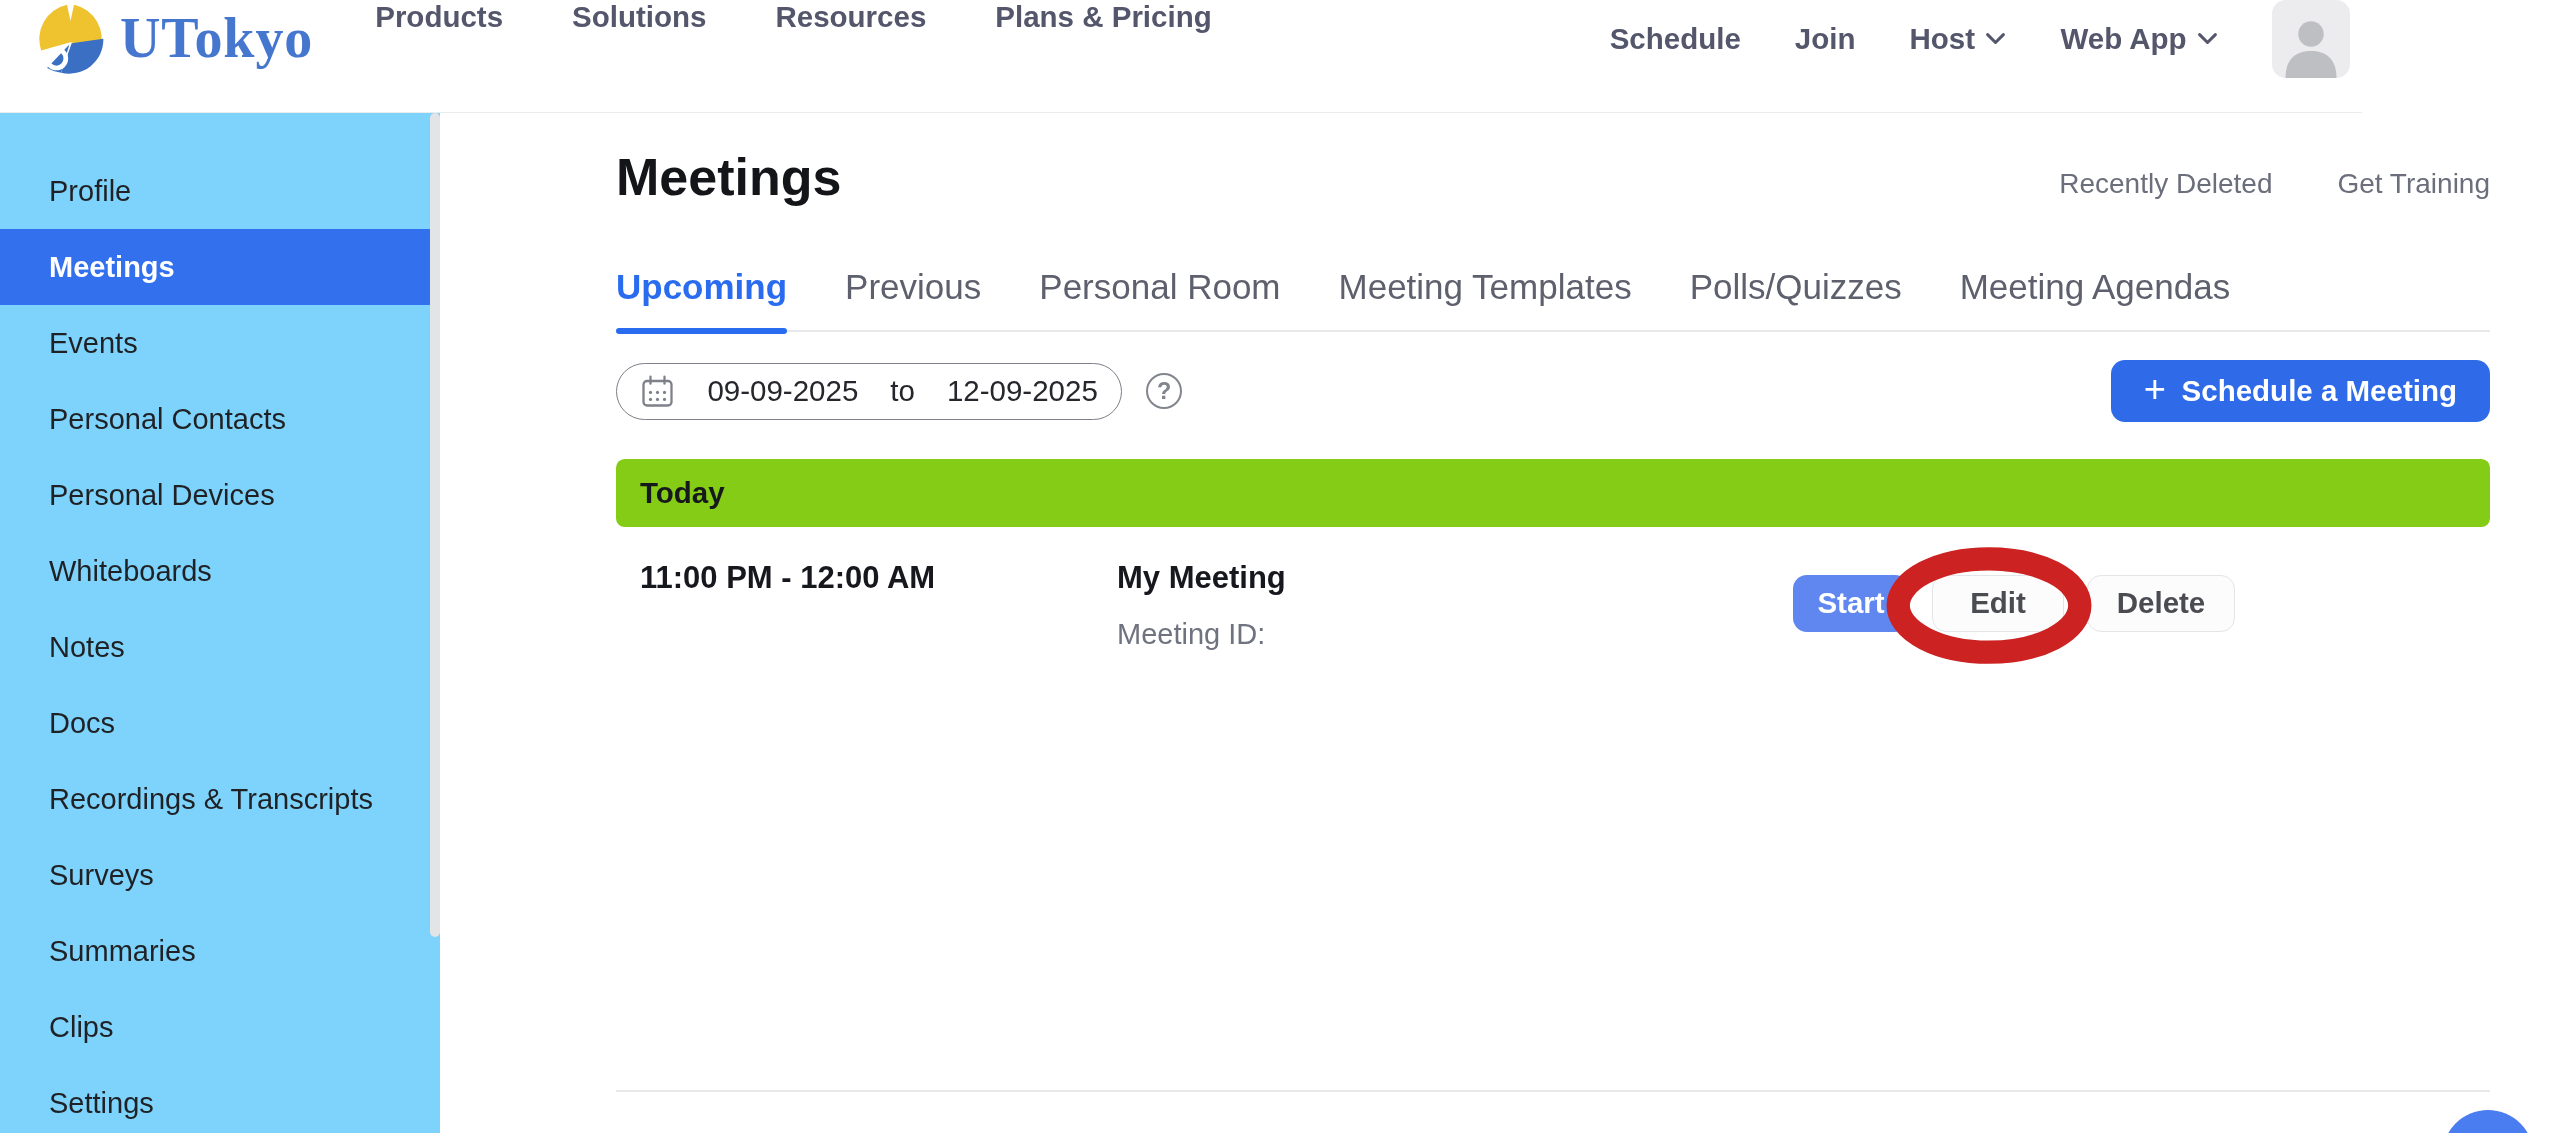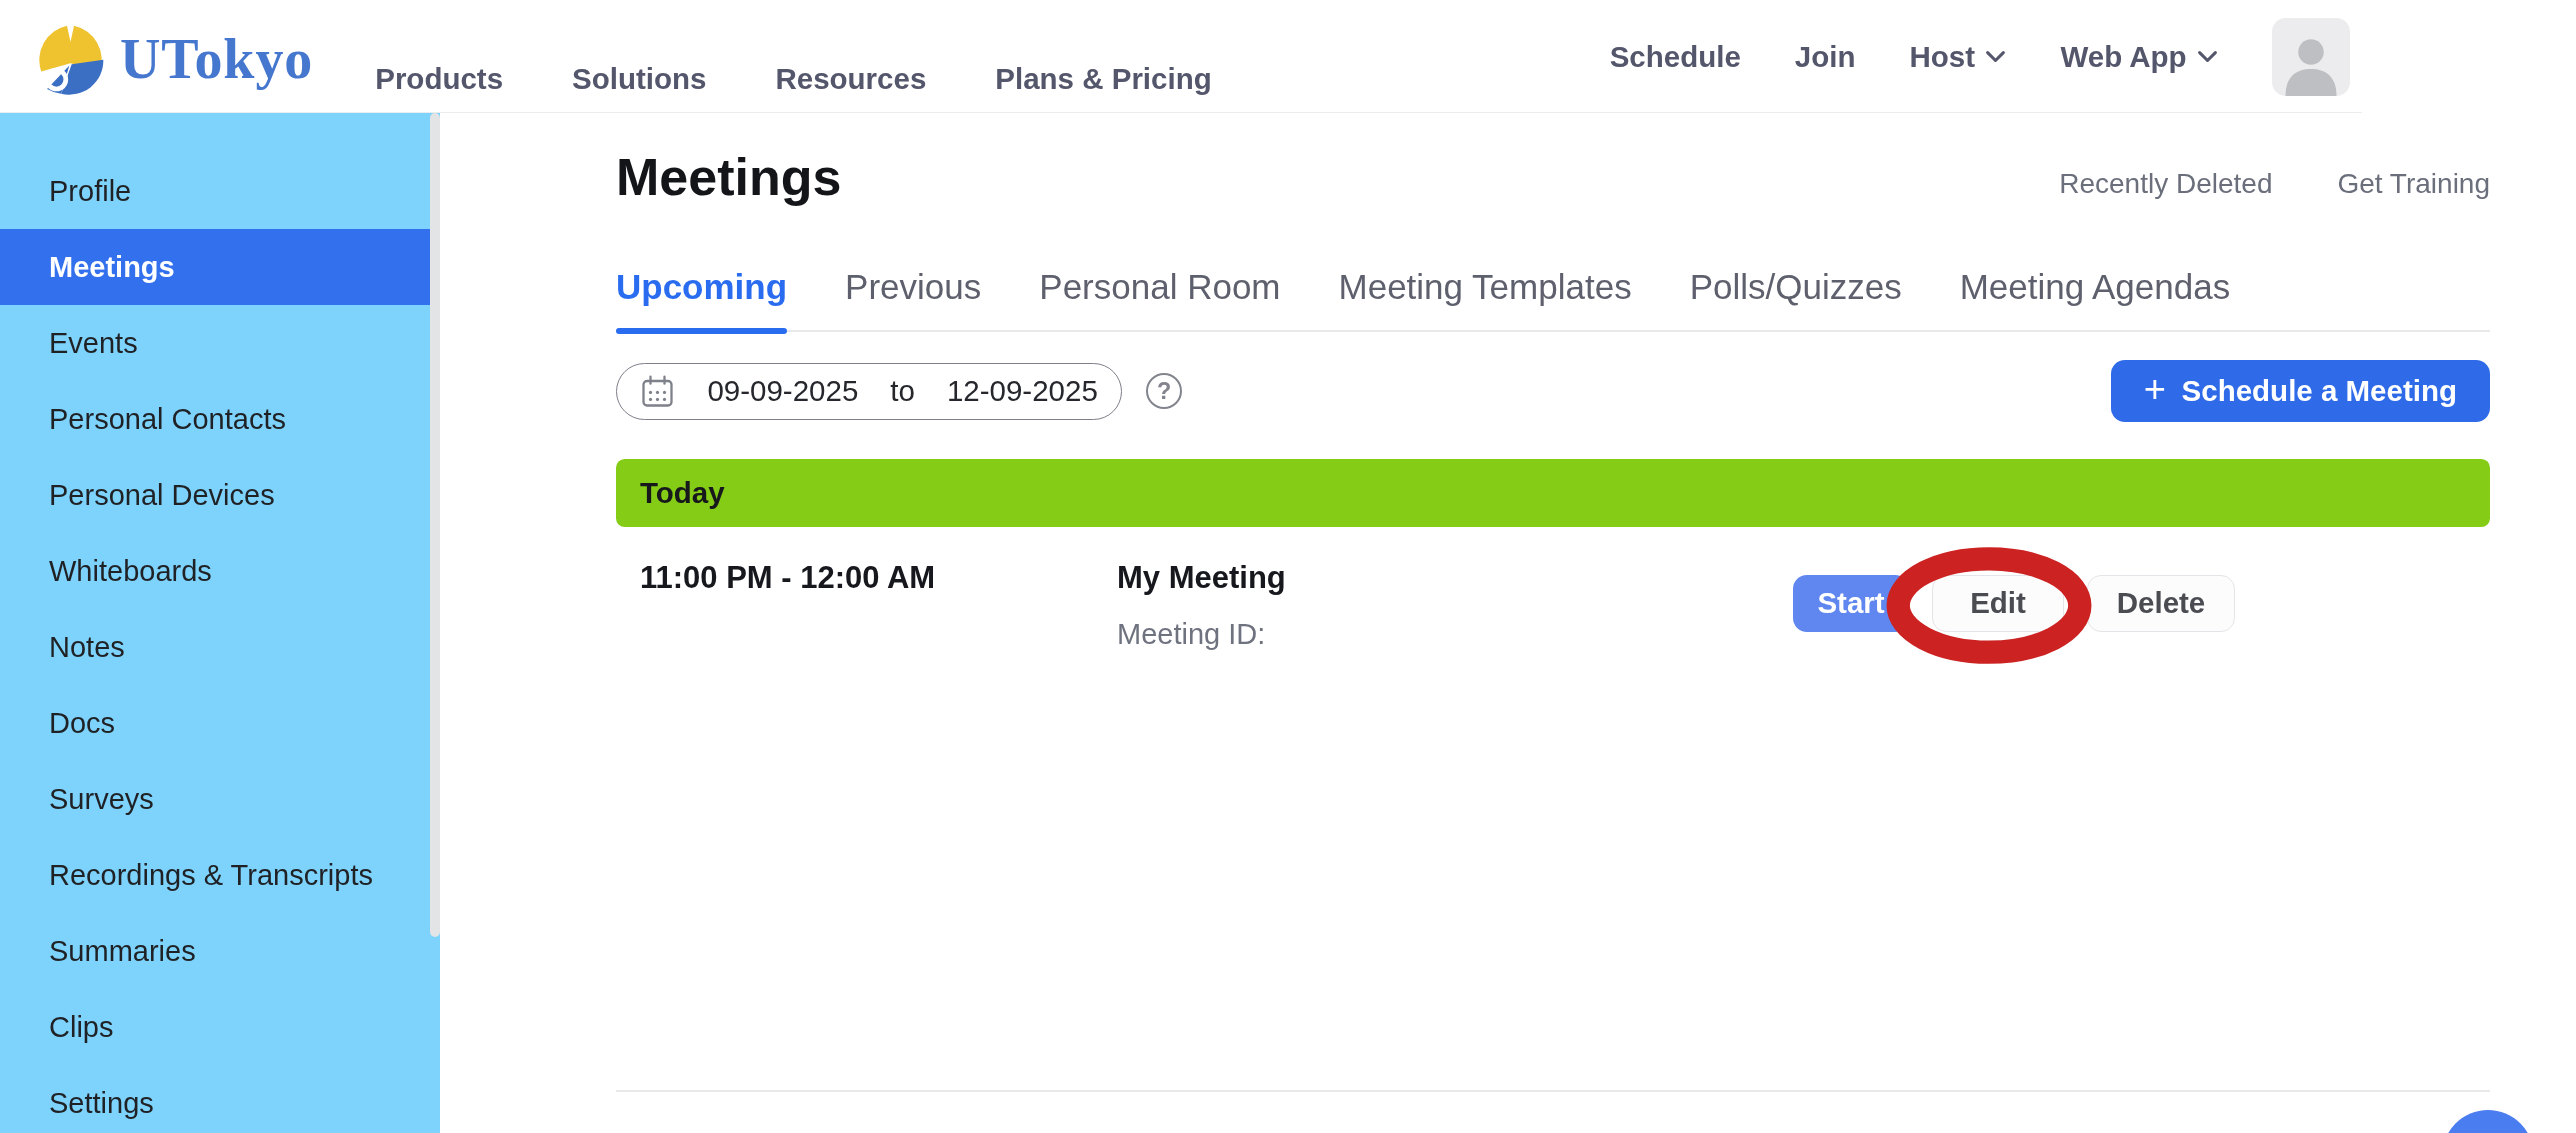--- a/index.html
+++ b/index.html
@@ -3,21 +3,21 @@
 <meta charset="utf-8">
 <style>
   * { margin:0; padding:0; box-sizing:border-box; }
   html,body { width:2576px; height:1134px; overflow:hidden; }
   body { font-family:"Liberation Sans", sans-serif; background:#ffffff; position:relative; }
 
   
   .header {
     position:absolute; left:0; top:0; width:2362px; height:113px;
     background:#ffffff; border-bottom:1.7px solid #ebecee;
-    display:flex; align-items:flex-end; padding:0 12px 16px 33px;
+    display:flex; align-items:flex-start; padding:0 12px 16px 33px;
   }
   .brand { display:flex; align-items:center; gap:12px; cursor:pointer; }
   .brand-text {
     font-family:"Liberation Serif", serif; font-size:56px; font-weight:600;
     color:#4677cf; letter-spacing:0.9px;
   }
   .main-nav { display:flex; align-items:center; gap:69px; margin-left:62px; }
   .nav-link { font-size:29.5px; font-weight:600; color:#54566b; cursor:pointer; white-space:nowrap; }
   .header-actions { margin-left:auto; display:flex; align-items:center; gap:54px; }
   .action-link { font-size:29.5px; font-weight:700; color:#54566b; cursor:pointer; display:flex; align-items:center; gap:10.4px; white-space:nowrap; }
@@ -165,22 +165,22 @@
 
 <div class="sidebar">
   <div class="side-item">Profile</div>
   <div class="side-item active">Meetings</div>
   <div class="side-item">Events</div>
   <div class="side-item">Personal Contacts</div>
   <div class="side-item">Personal Devices</div>
   <div class="side-item">Whiteboards</div>
   <div class="side-item">Notes</div>
   <div class="side-item">Docs</div>
+  <div class="side-item">Recordings &amp; Transcripts</div>
   <div class="side-item">Surveys</div>
-  <div class="side-item">Recordings &amp; Transcripts</div>
   <div class="side-item">Summaries</div>
   <div class="side-item">Clips</div>
   <div class="side-item">Settings</div>
   <div class="side-scrollbar"></div>
 </div>
 
 <div class="main">
 
   <div class="title-row">
     <h1 class="page-title">Meetings</h1>

